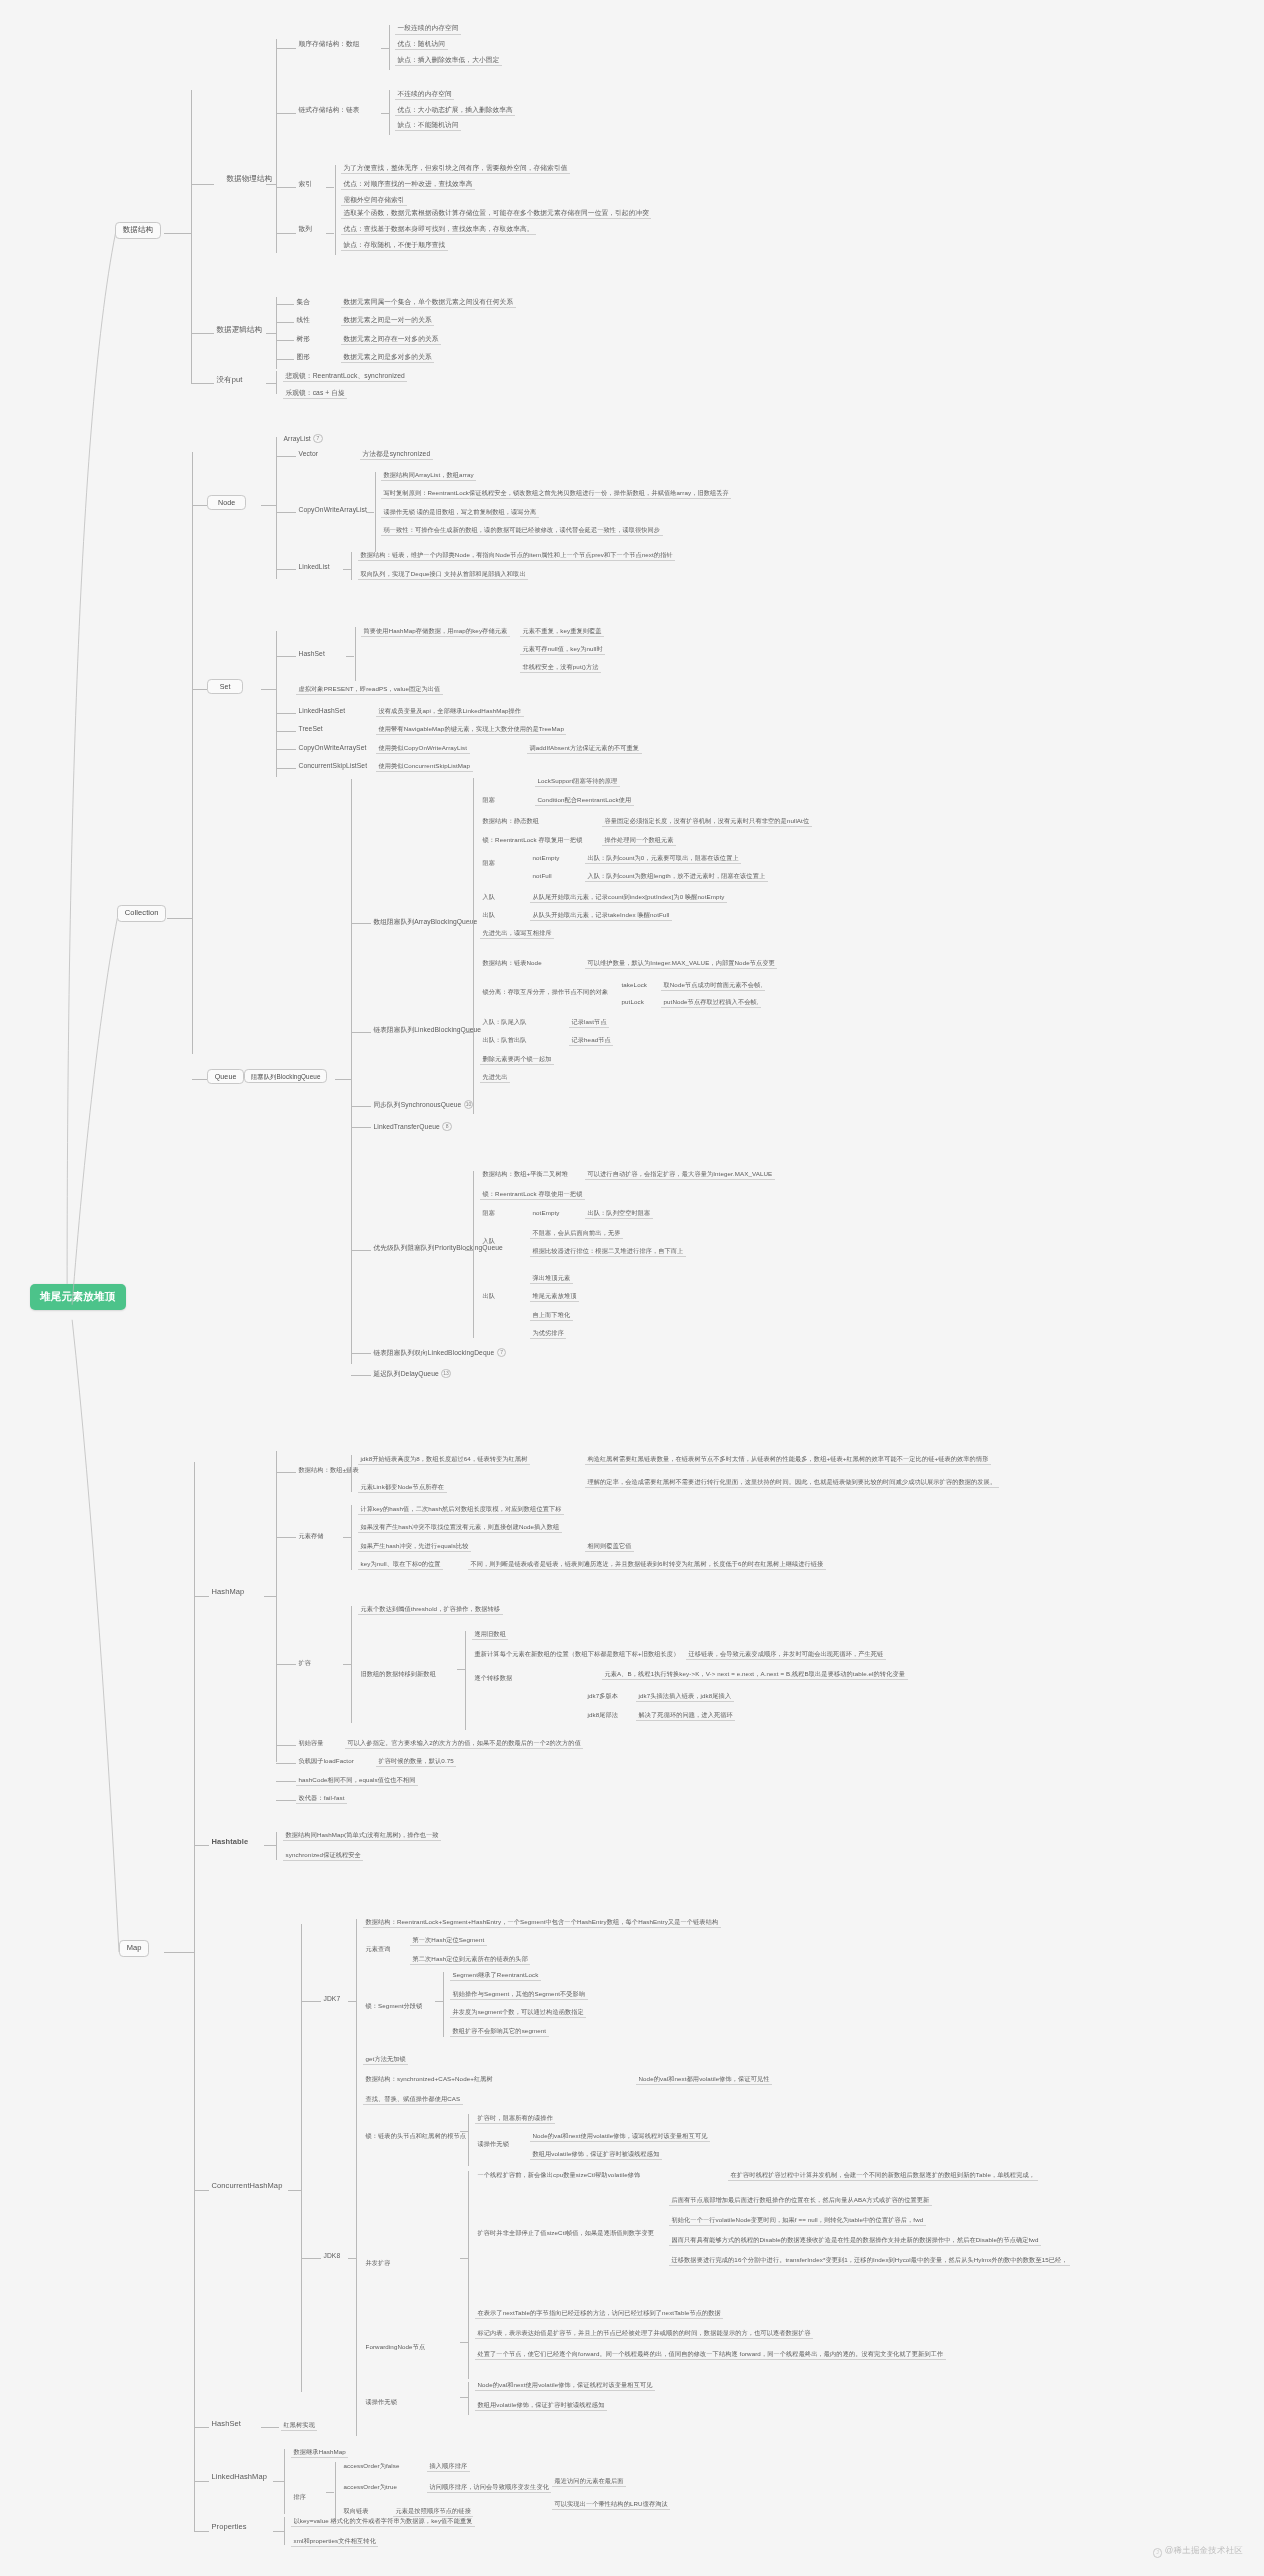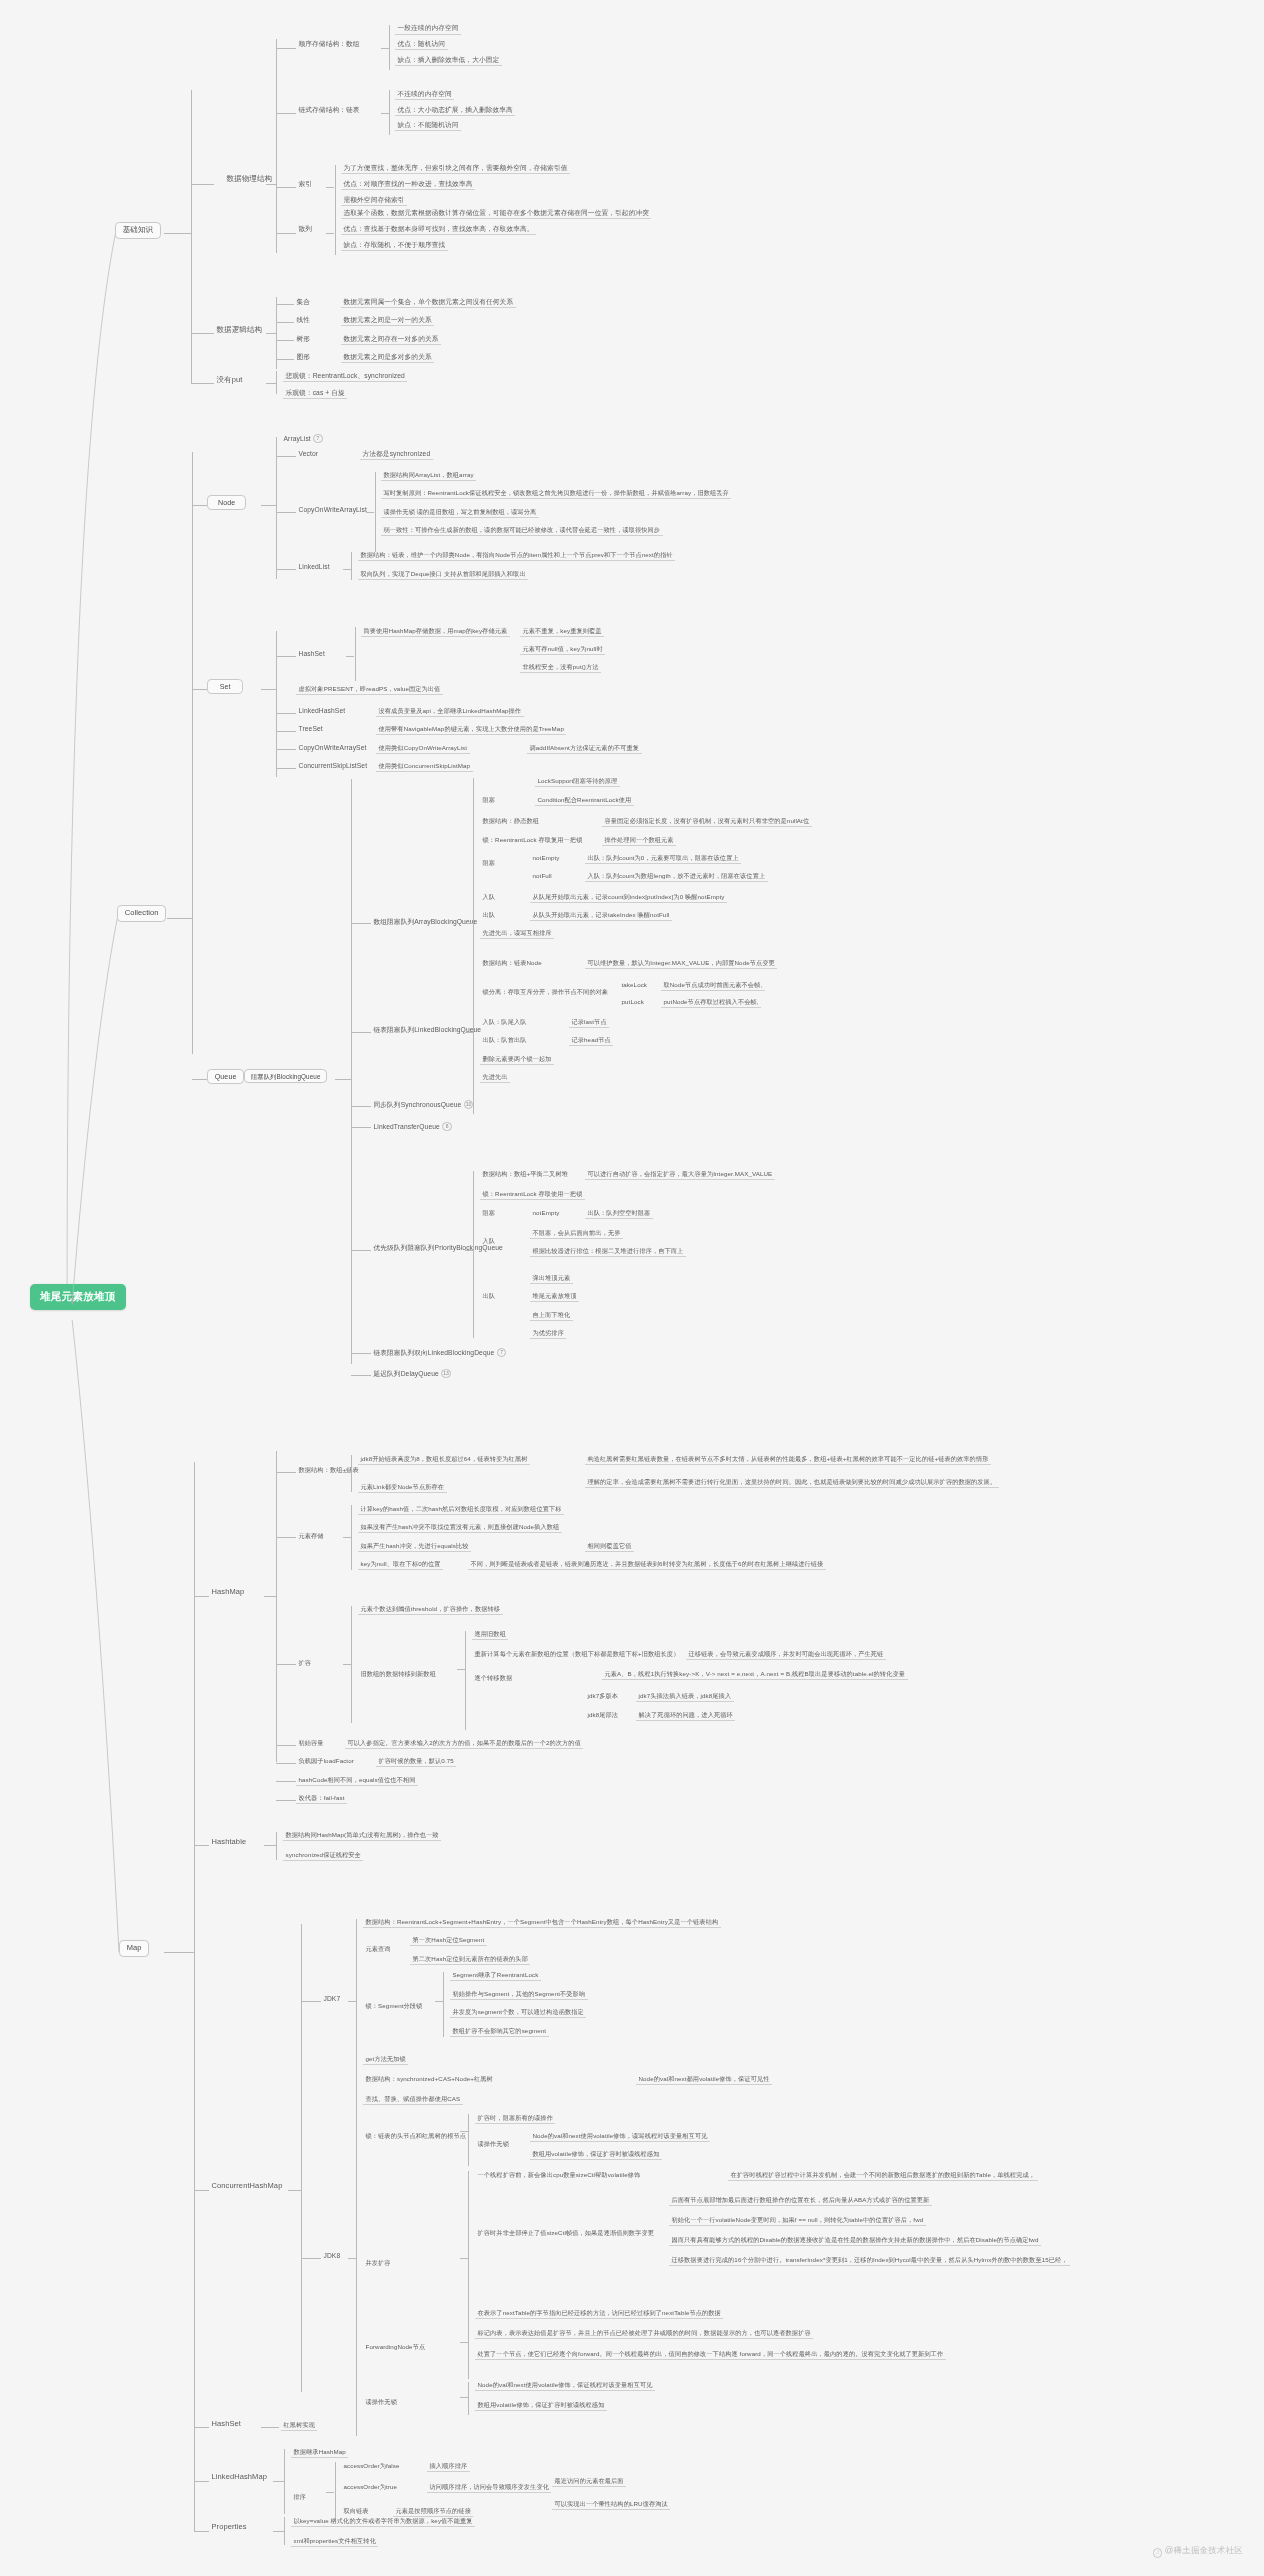--- a/index.html
+++ b/index.html
@@ -92,21 +92,21 @@
     <g fill="none" stroke="#b9b9b9" stroke-width="0.9">
 
       <path d="M80,1535 C80,1100 90,520 138,278"></path>
 
       <path d="M86,1560 C100,1380 120,1200 140,1098"></path>
 
       <path d="M86,1578 C110,1800 130,2100 142,2334"></path>
     </g>
   </svg>
 
-  <div class="node box" style="left:115px; top:222px;">基础知识</div>
+  <div class="node box" style="left:115px; top:222px;">数据结构</div>
 
   <div class="v" style="left:191px; top:90px; height:293px;"></div>
   <div class="h" style="left:164px; top:233px; width:27px;"></div>
 
   <div class="h" style="left:191px; top:184px; width:23.4px;"></div>
   <div class="node t nb s9" style="left:224px; top:174px;">数据物理结构</div>
 
   <div class="v" style="left:276px; top:39px; height:214px;"></div>
   <div class="h" style="left:266px; top:184px; width:10px;"></div>
 
@@ -392,21 +392,21 @@
   <div class="node t nb s7" style="left:296px; top:1756px;">负载因子loadFactor</div>
   <div class="node t s7" style="left:376px; top:1756px;">扩容时候的数量，默认0.75</div>
 
   <div class="h" style="left:276px; top:1781px; width:20px;"></div>
   <div class="node t s7" style="left:296px; top:1775px;">hashCode相同不同，equals值位也不相同</div>
 
   <div class="h" style="left:276px; top:1800px; width:20px;"></div>
   <div class="node t s7" style="left:296px; top:1793px;">改代器：fail-fast</div>
 
   <div class="h" style="left:194px; top:1845px; width:15px;"></div>
-  <div class="node t nb s9" style="left:209px; top:1837px;">Hashtable</div>
+  <div class="node t nb s9" style="left:209px; top:1837px;font-weight:bold;">Hashtable</div>
   <div class="v" style="left:276px; top:1832px; height:28.4px;"></div>
   <div class="h" style="left:264px; top:1845px; width:11.7px;"></div>
   <div class="node t s7" style="left:283px; top:1830px;">数据结构同HashMap(简单式)没有红黑树)，操作也一致</div>
   <div class="node t s7" style="left:283px; top:1850px;">synchronized保证线程安全</div>
 
   <div class="h" style="left:194px; top:2190px; width:15px;"></div>
   <div class="node t nb s9" style="left:209px; top:2181px;">ConcurrentHashMap</div>
   <div class="v" style="left:301px; top:1924px; height:468px;"></div>
   <div class="h" style="left:288px; top:2190px; width:13.4px;"></div>
 

